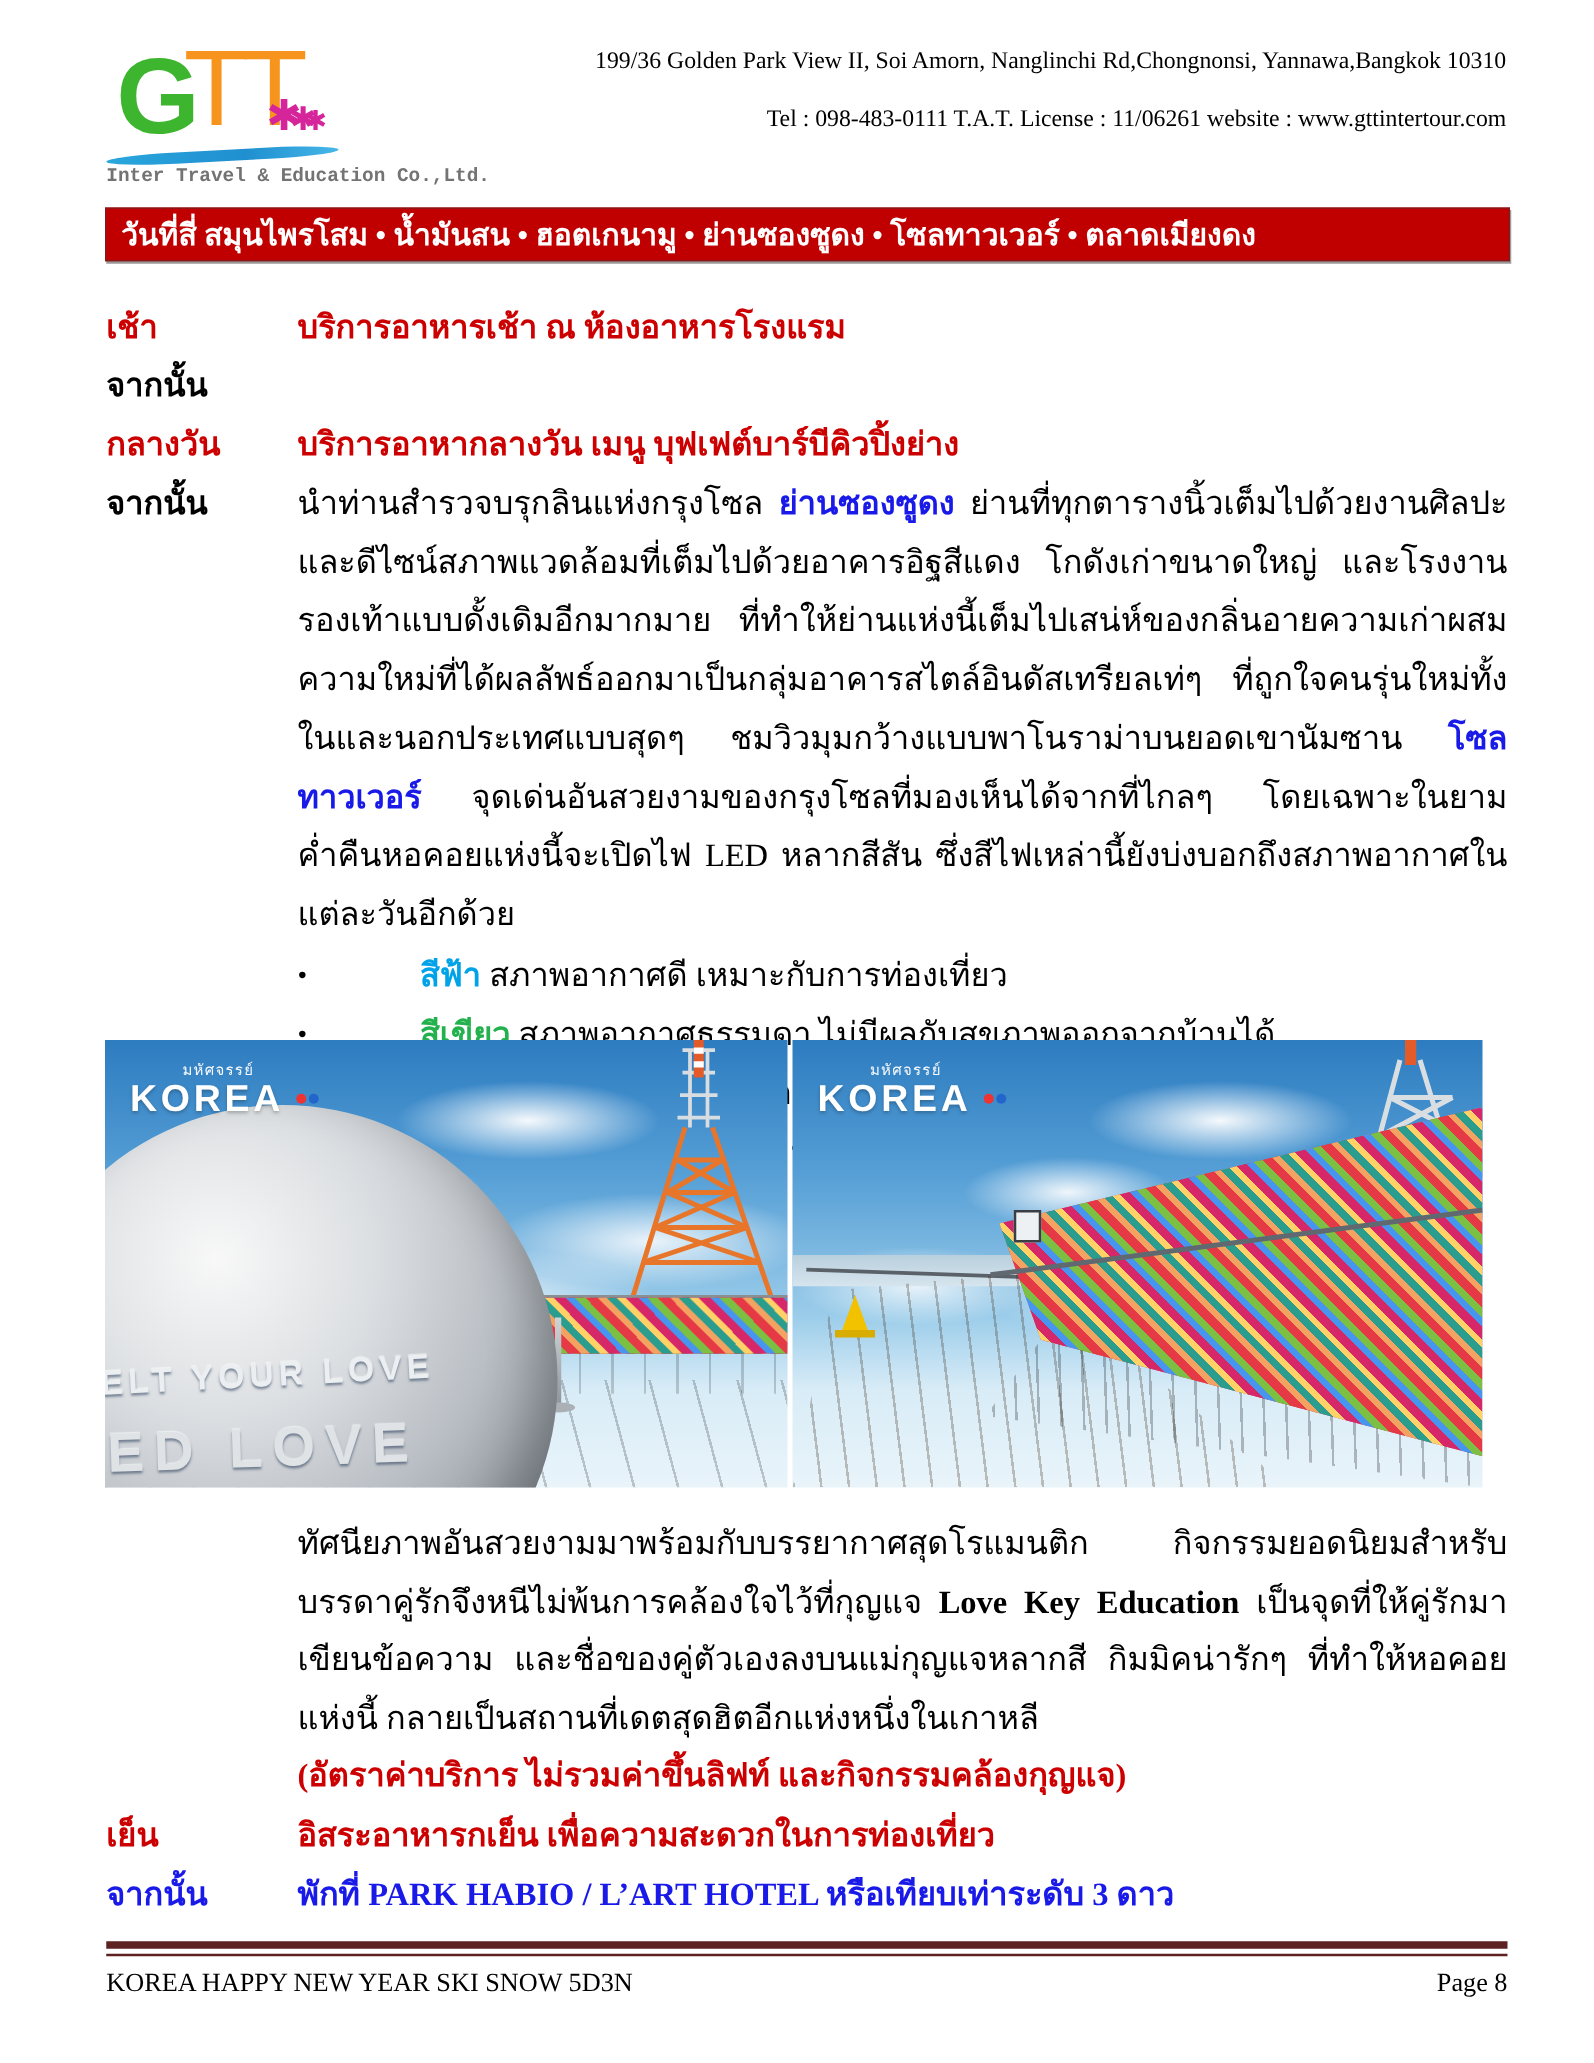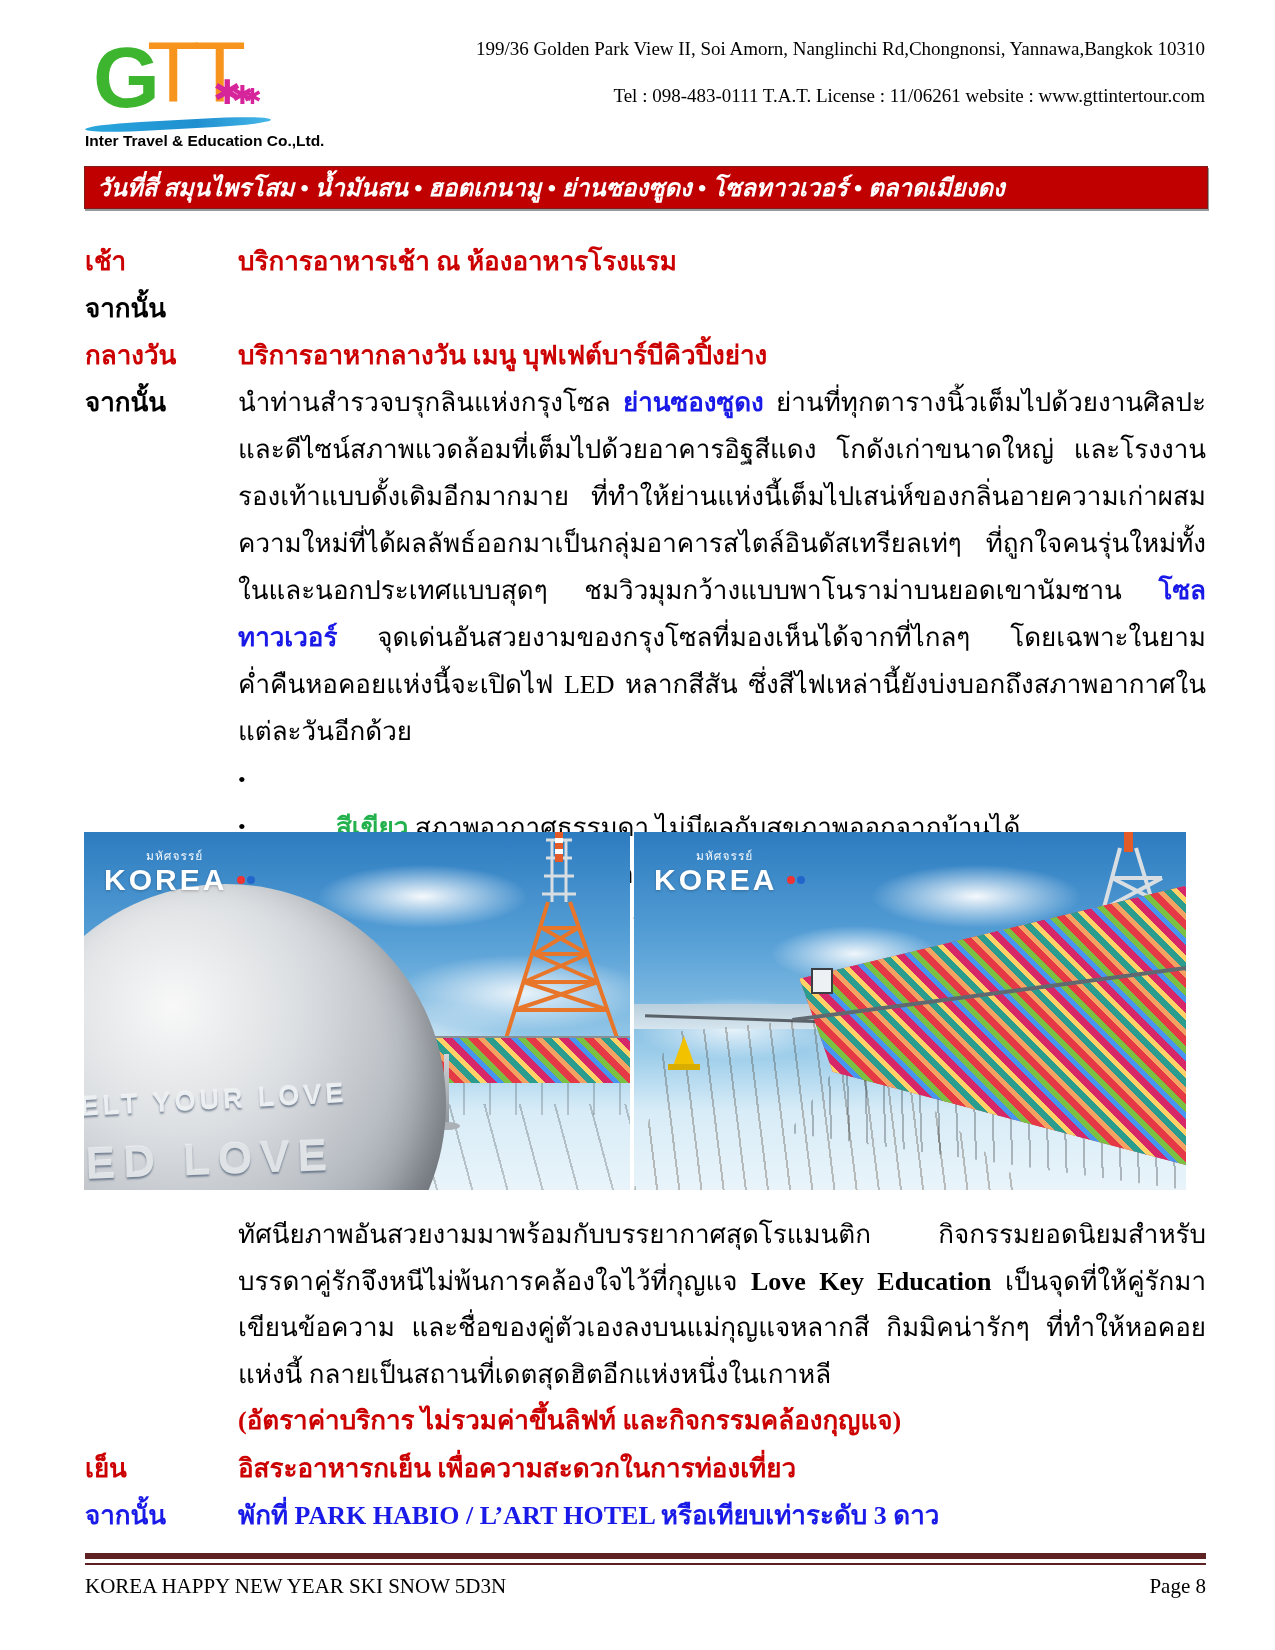--- a/index.html
+++ b/index.html
@@ -17,30 +17,30 @@
   .logo-g { position:absolute; left:8px; top:0px; font-family:"Liberation Sans",sans-serif;
             font-size:86px; font-weight:bold; color:#3db52e; line-height:1; }
   .logo-tt { position:absolute; left:62px; top:-6px; font-family:"Liberation Sans",sans-serif;
              font-size:86px; font-weight:normal; color:#f7941d; line-height:1; letter-spacing:-6px; }
   .logo-flowers { position:absolute; left:128px; top:38px; color:#d6259b; font-size:34px; letter-spacing:-10px; }
   .logo-flowers .f2 { font-size:26px; } .logo-flowers .f3 { font-size:22px; }
   .logo-swoosh { position:absolute; left:0px; top:86px; width:186px; height:9px;
                  background:linear-gradient(90deg,#2aa7dd,#1f8fd0 60%,#46b7e8);
                  border-radius:60%/100%; transform:rotate(-3deg); }
   .logo-caption { position:absolute; left:0px; top:98px; width:200px;
-                  font-family:Liberation Sans, sans-serif; font-size:15.5px; font-weight:bold;
-                  color:#000000; white-space:nowrap; text-shadow:0 0 2px #fff; }
+                  font-family:Liberation Mono, monospace; font-size:15.5px; font-weight:bold;
+                  color:#737373; white-space:nowrap; text-shadow:0 0 2px #fff; }
   .addr { flex:1; text-align:right; padding-top:4px; }
   .addr-line1 { font-size:19px; color:#000; }
   .addr-line2 { font-size:19px; color:#000; margin-top:25px; }
 
   
   .banner { position:absolute; top:166px; left:84px; width:1124px; height:43px;
             background:#c00000; border:1px solid #7f1d1d; box-shadow:1px 2px 0 #9a9a9a;
-            display:flex; align-items:center; padding-left:12px;font-style:italic; }
+            display:flex; align-items:center; padding-left:12px; }
   .banner-title { color:#ffffff; font-weight:bold; font-size:24px; white-space:nowrap; }
 
   
   .rows { position:absolute; top:238px; left:85px; width:1121px; font-size:26px; }
   .row { display:flex; align-items:flex-start; }
   .row .label { width:153px; flex:0 0 auto; font-weight:bold; line-height:47px; }
   .row .desc { flex:1; line-height:47px; }
   .r-red  { color:#cc0000; }
   .r-blue { color:#1a1ae8; }
   .bold { font-weight:bold; }
@@ -175,20 +175,21 @@
     </div>
 
     <div class="row">
       <span class="label">จากนั้น</span>
       <span class="desc para"><span>นำท่านสำรวจบรุกลินแห่งกรุงโซล </span><span class="r-blue bold">ย่านซองซูดง</span><span> ย่านที่ทุกตารางนิ้วเต็มไปด้วยงานศิลปะและดีไซน์สภาพแวดล้อมที่เต็มไปด้วยอาคารอิฐสีแดง โกดังเก่าขนาดใหญ่ และโรงงานรองเท้าแบบดั้งเดิมอีกมากมาย ที่ทำให้ย่านแห่งนี้เต็มไปเสน่ห์ของกลิ่นอายความเก่าผสมความใหม่ที่ได้ผลลัพธ์ออกมาเป็นกลุ่มอาคารสไตล์อินดัสเทรียลเท่ๆ ที่ถูกใจคนรุ่นใหม่ทั้งในและนอกประเทศแบบสุดๆ ชมวิวมุมกว้างแบบพาโนราม่าบนยอดเขานัมซาน </span><span class="r-blue bold">โซลทาวเวอร์</span><span> จุดเด่นอันสวยงามของกรุงโซลที่มองเห็นได้จากที่ไกลๆ โดยเฉพาะในยามค่ำคืนหอคอยแห่งนี้จะเปิดไฟ LED หลากสีสัน ซึ่งสีไฟเหล่านี้ยังบ่งบอกถึงสภาพอากาศในแต่ละวันอีกด้วย</span></span>
     </div>
 
     <div class="bullets">
       <div class="bullet-row">
         <span class="bullet-dot">•</span>
+        <span><span class="c-cyan">สีฟ้า</span><span> สภาพอากาศดี เหมาะกับการท่องเที่ยว</span></span>
       </div>
       <div class="bullet-row">
         <span class="bullet-dot">•</span>
         <span><span class="c-green">สีเขียว</span><span> สภาพอากาศธรรมดา ไม่มีผลกับสุขภาพออกจากบ้านได้</span></span>
       </div>
       <div class="bullet-row">
         <span class="bullet-dot">•</span>
         <span><span class="c-yellow">สีเหลือง</span><span> สภาพอากาศไม่ค่อยดี ควรหลีกเลี่ยงการอยู่ในที่แจ้ง</span></span>
       </div>
       <div class="bullet-row">

